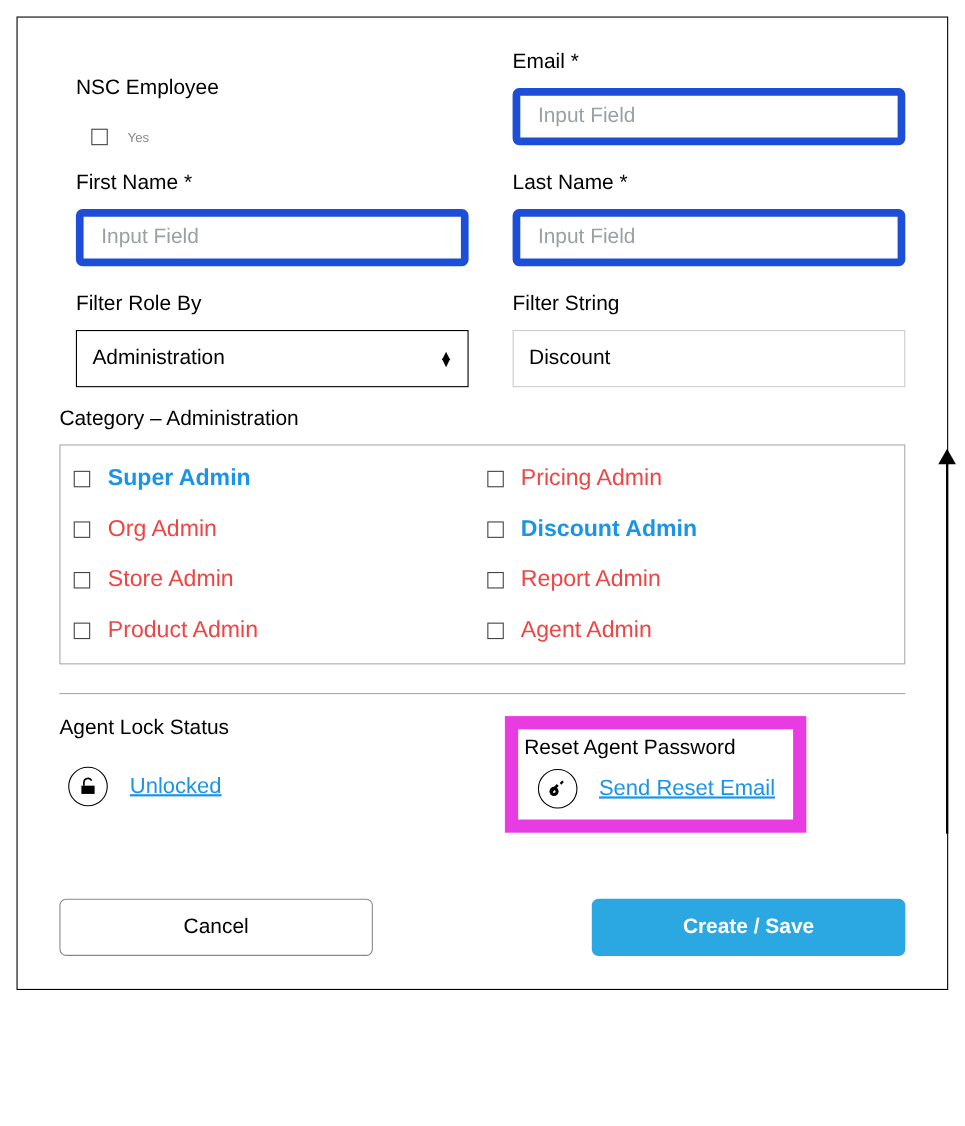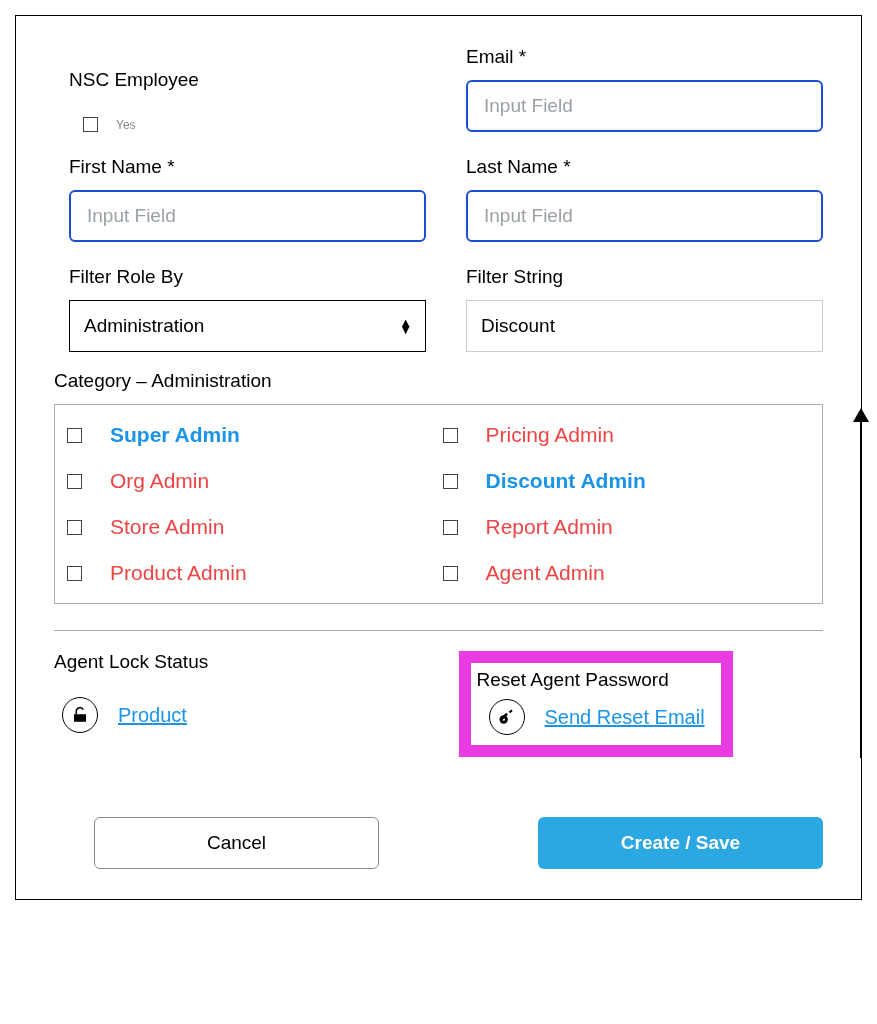--- a/index.html
+++ b/index.html
@@ -34,21 +34,21 @@
   }
   .field-label {
     font-size: 19px;
     color: #000;
     margin-bottom: 12px;
     display: block;
   }
   .text-input {
     width: 100%;
     height: 52px;
-    border: 2px solid #1d4ed8;
+    border: 7px solid #1d4ed8;
     border-radius: 6px;
     padding: 0 16px;
     font-size: 19px;
     color: #8b5cf6;
   }
   .text-input::placeholder { color: #9aa0a6; }
   .checkbox-row {
     display: flex;
     align-items: center;
     gap: 18px;
@@ -97,21 +97,21 @@
   }
   .category-grid {
     display: grid;
     grid-template-columns: 1fr 1fr;
     row-gap: 22px;
     column-gap: 8px;
   }
   .role-item {
     display: flex;
     align-items: center;
-    gap: 28px;
+    gap: 16px;
   }
   .role-label {
     font-size: 21px;
     color: #ef4444;
   }
   .role-label.active {
     color: #1994e6;
     font-weight: 700;
   }
   hr.sep {
@@ -154,21 +154,20 @@
   .highlight-box {
     border: 12px solid #e83ce2;
     padding: 6px 16px 10px 6px;
     display: inline-block;
   }
   .buttons-row {
     display: flex;
     justify-content: space-between;
     margin-top: 60px;
     gap: 24px;
-    margin-left: 40px;
   }
   .btn {
     width: 285px;
     height: 52px;
     border-radius: 6px;
     font-size: 19px;
     display: flex;
     align-items: center;
     justify-content: center;
     cursor: pointer;
@@ -278,21 +277,21 @@
   <div class="status-row">
     <div class="status-col">
       <span class="status-label">Agent Lock Status</span>
       <div class="status-action">
         <span class="icon-circle">
           <svg width="18" height="18" viewBox="0 0 24 24" fill="none">
             <path d="M7 11V7a5 5 0 0 1 9.5-2" stroke="#000" stroke-width="2" fill="none"></path>
             <rect x="4" y="11" width="16" height="10" fill="#000"></rect>
           </svg>
         </span>
-        <a class="link" href="#">Product</a>
+        <a class="link" href="#">Unlocked</a>
       </div>
     </div>
     <div class="status-col">
       <div class="highlight-box">
         <span class="status-label" style="margin-bottom:8px;">Reset Agent Password</span>
         <div class="status-action" style="padding-left:12px;">
           <span class="icon-circle">
             <svg width="20" height="20" viewBox="0 0 24 24">
               <circle cx="8" cy="15" r="5" fill="#000"></circle>
               <circle cx="8" cy="15" r="1.6" fill="#fff"></circle>

